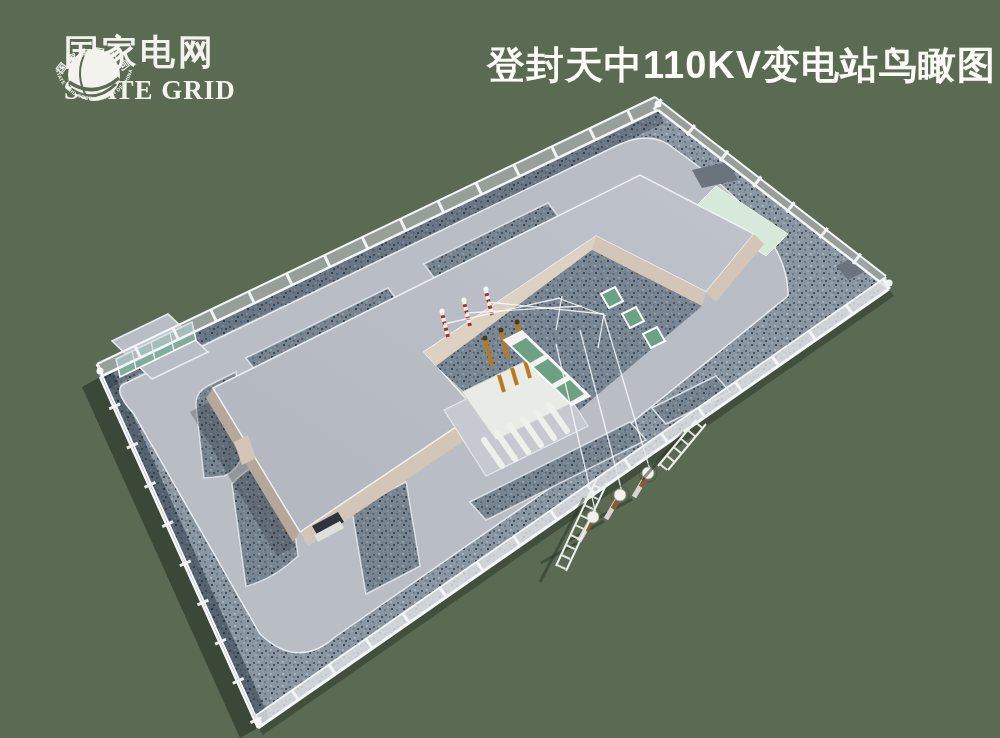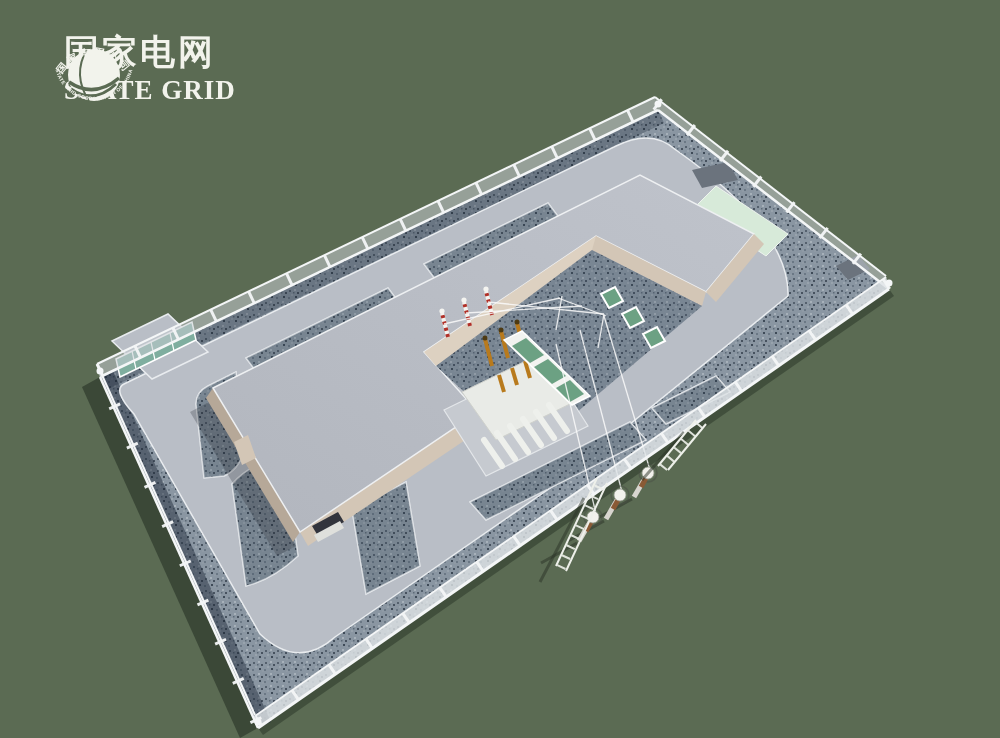--- a/index.html
+++ b/index.html
@@ -284,14 +284,15 @@
     <text font-size="5" font-weight="bold" fill="#f2f3ec" letter-spacing="0.4" style="font-family:'Liberation Sans',sans-serif">
       <textPath href="#arcBot" startOffset="50%" text-anchor="middle">STATE GRID CORPORATION OF CHINA</textPath>
     </text>
   </svg>
   <div class="logo-texts">
     <div class="logo-cn">国家电网</div>
     <div class="logo-en">STATE GRID</div>
   </div>
 </div>
 
+<div class="title">登封天中110KV变电站鸟瞰图</div>
 
 </div>
 
 </body></html>

